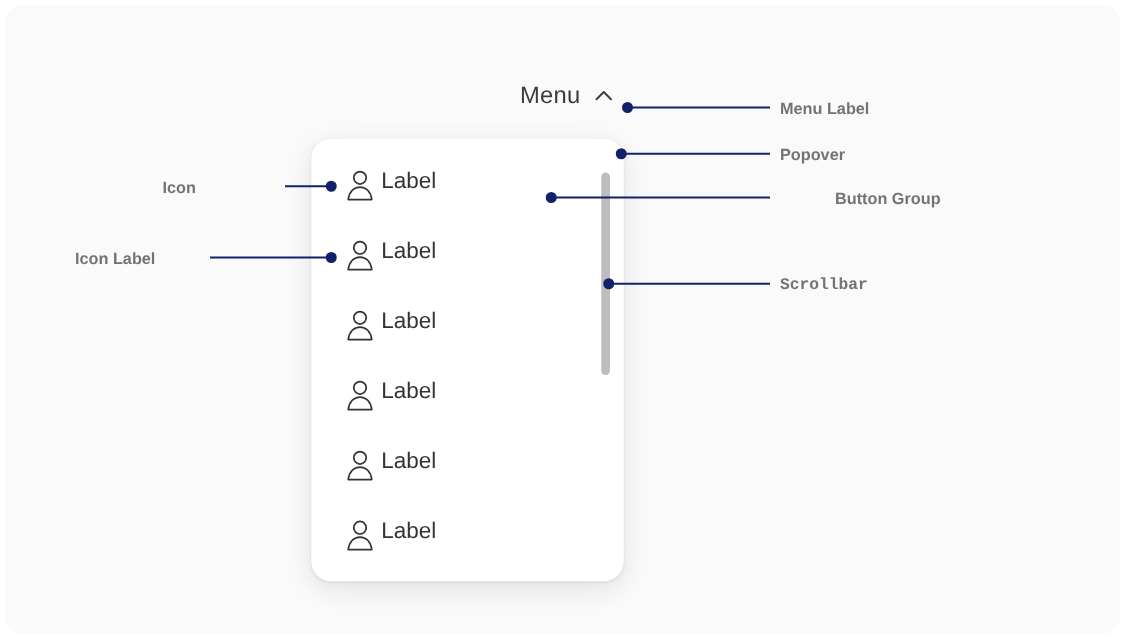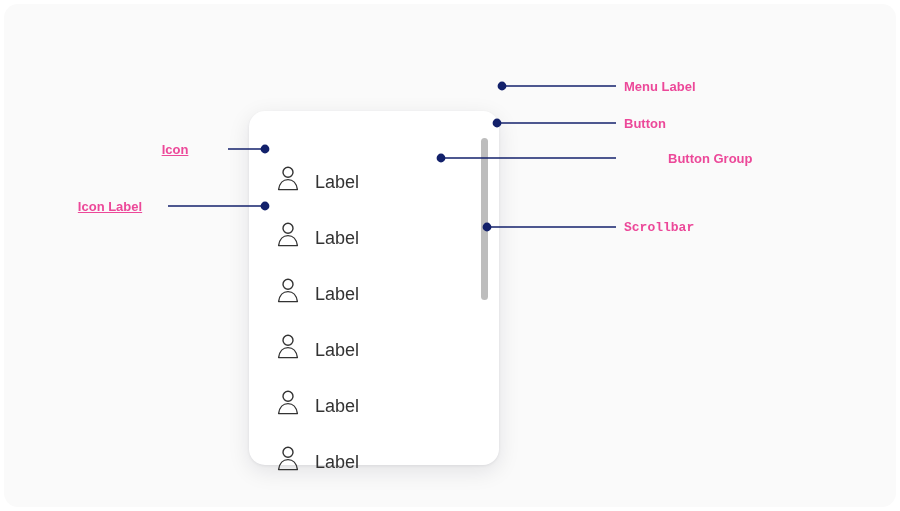--- a/index.html
+++ b/index.html
@@ -64,24 +64,24 @@
   .menu-list {
     position: absolute;
     left: 0;
     top: 0;
     width: 100%;
     padding-top: 24px;
     box-sizing: border-box;
   }
   .menu-item {
     display: flex;
-    align-items: flex-end;
+    align-items: flex-start;
     height: 56px;
     padding-left: 27px;
-    gap: 15px;
+    gap: 5px;
     box-sizing: border-box;
   }
   .user-icon {
     display: block;
     width: 24px;
     height: 26px;
     flex: none;
   }
   .item-label {
     font-size: 18px;
@@ -110,34 +110,42 @@
     left: 0;
     top: 0;
     width: 900px;
     height: 511px;
     pointer-events: none;
   }
   .anno-label {
     position: absolute;
     font-size: 13px;
     font-weight: bold;
-    color: #ec4899;
+    color: #737373;
     white-space: nowrap;
     line-height: 1;
   }
   .anno-right { text-align: left; }
-  .anno-left  { text-align: center; text-decoration: underline; }
+  .anno-left  { text-align: left; }
 </style>
 </head>
 <body>
 
 <div id="page">
 
   <div class="canvas-frame"></div>
 
+  <div class="menu-trigger">
+    <span class="menu-trigger-label">Menu</span>
+    <span>
+      <svg class="chevron-up" viewBox="0 0 18 18" fill="none" xmlns="http://www.w3.org/2000/svg">
+        <path d="M3.2 11.4 L9 5.6 L14.8 11.4" stroke="#3b3b3b" stroke-width="1.5" stroke-linecap="round" stroke-linejoin="round"></path>
+      </svg>
+    </span>
+  </div>
 
   <div class="popover">
     <div class="menu-list">
 
       <div class="menu-item">
         <span>
           <svg class="user-icon" viewBox="0 0 24 26" fill="none" xmlns="http://www.w3.org/2000/svg">
             <circle cx="12" cy="7.2" r="5" stroke="#333333" stroke-width="1.4"></circle>
             <path d="M2.6 24.6 C3.4 18.2 7.2 14.6 12 14.6 C16.8 14.6 20.6 18.2 21.4 24.6 Z" stroke="#333333" stroke-width="1.4" stroke-linejoin="round"></path>
           </svg>
@@ -220,21 +228,21 @@
       <line x1="265" y1="149" x2="228" y2="149"></line>
       <circle cx="265" cy="149" r="3.6"></circle>
 
       <line x1="265" y1="206" x2="168" y2="206"></line>
       <circle cx="265" cy="206" r="3.6"></circle>
     </g>
   </svg>
 
   <div class="anno-label anno-right" style="left:624px; top:80px;">Menu Label</div>
 
-  <div class="anno-label anno-right" style="left:624px; top:117px;">Button</div>
+  <div class="anno-label anno-right" style="left:624px; top:117px;">Popover</div>
 
   <div class="anno-label anno-right" style="left:624px; top:152px;margin-left:44px;">Button Group</div>
 
   <div class="anno-label anno-right" style="left:624px; top:221px;font-family:Liberation Mono, monospace;">Scrollbar</div>
 
   <div class="anno-label anno-left" style="left:130px; top:143px; width:90px;">Icon</div>
 
   <div class="anno-label anno-left" style="left:60px; top:200px; width:100px;">Icon Label</div>
 
 </div>

